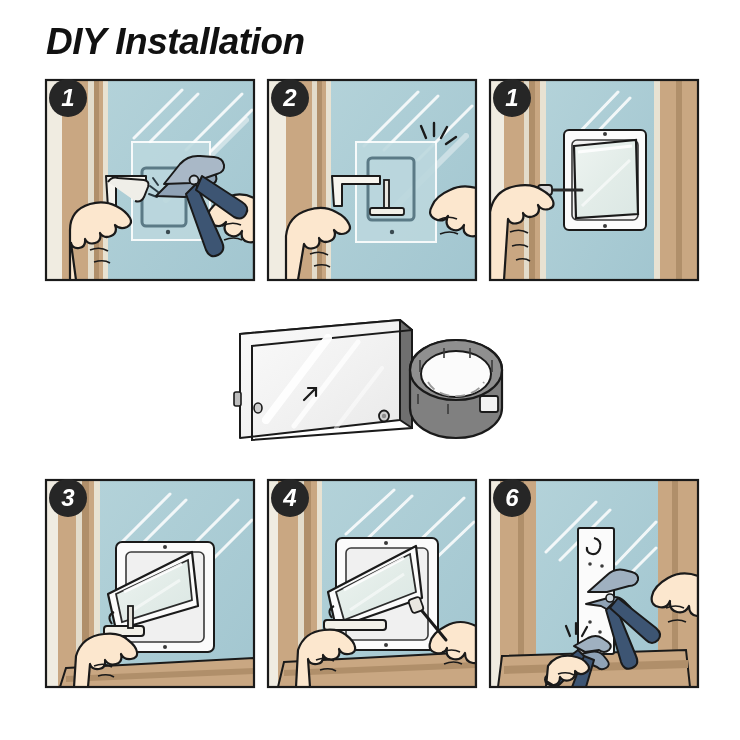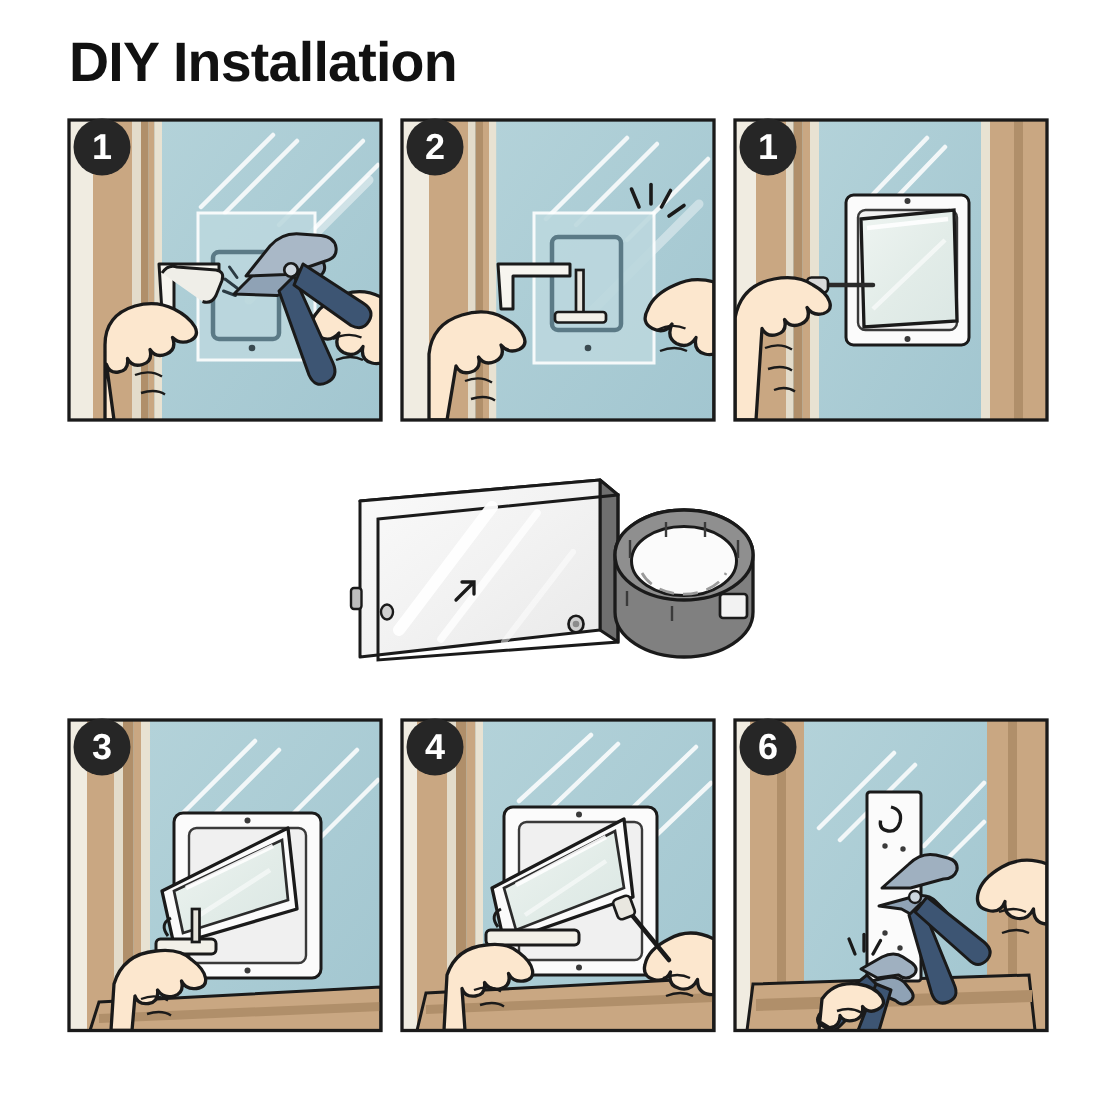--- a/index.html
+++ b/index.html
@@ -4,21 +4,21 @@
 <title>DIY Installation</title>
 <style>
   html,body{margin:0;padding:0;}
   body{
     width:740px;height:740px;
     background:#ffffff;
     font-family:"Liberation Sans","DejaVu Sans",sans-serif;
     overflow:hidden;
     position:relative;
   }
-  #sheet{position:absolute;inset:0;width:740px;height:668px;}
+  #sheet{position:absolute;inset:0;width:740px;height:668px;font-style:italic;}
   .title{
     position:absolute;left:46px;top:20px;
     font-size:37px;font-weight:bold;color:#111111;
     letter-spacing:-0.5px;line-height:44px;
     white-space:nowrap;
   }
 </style>
 </head>
 <body>
 

